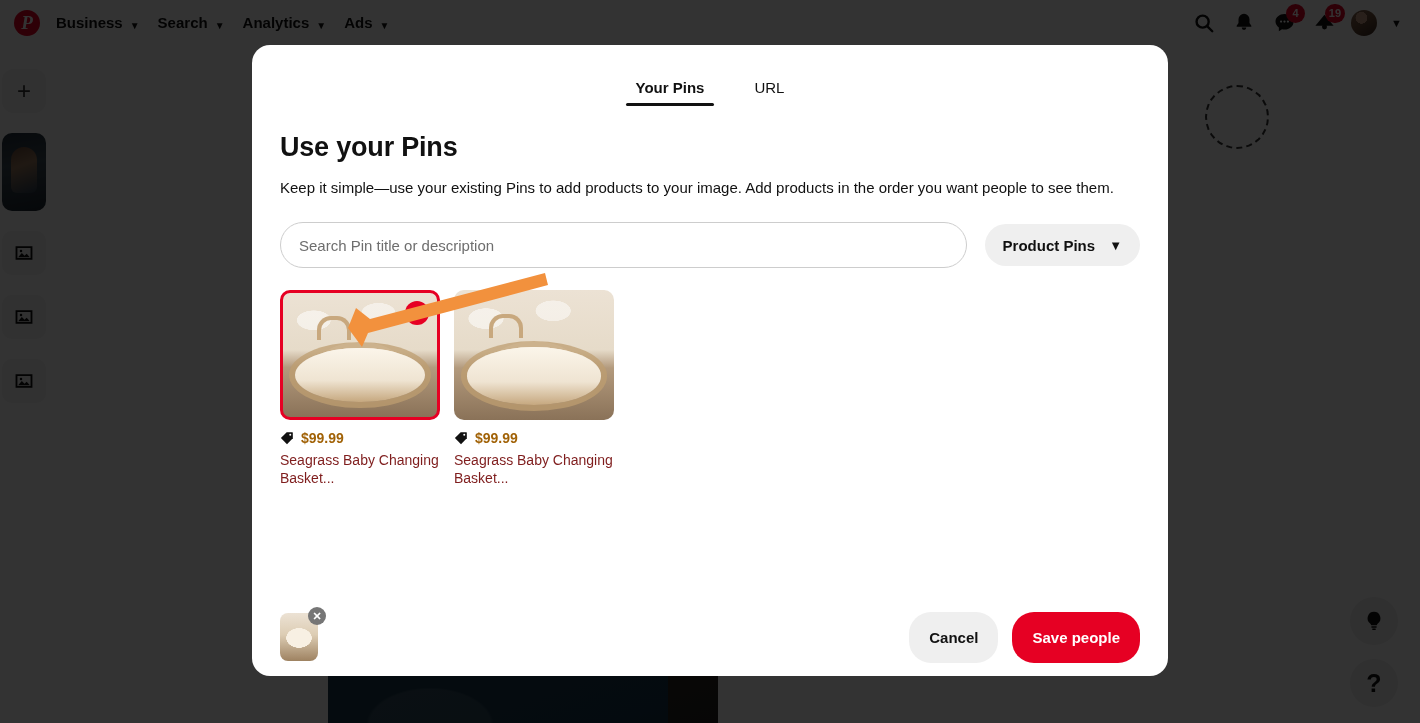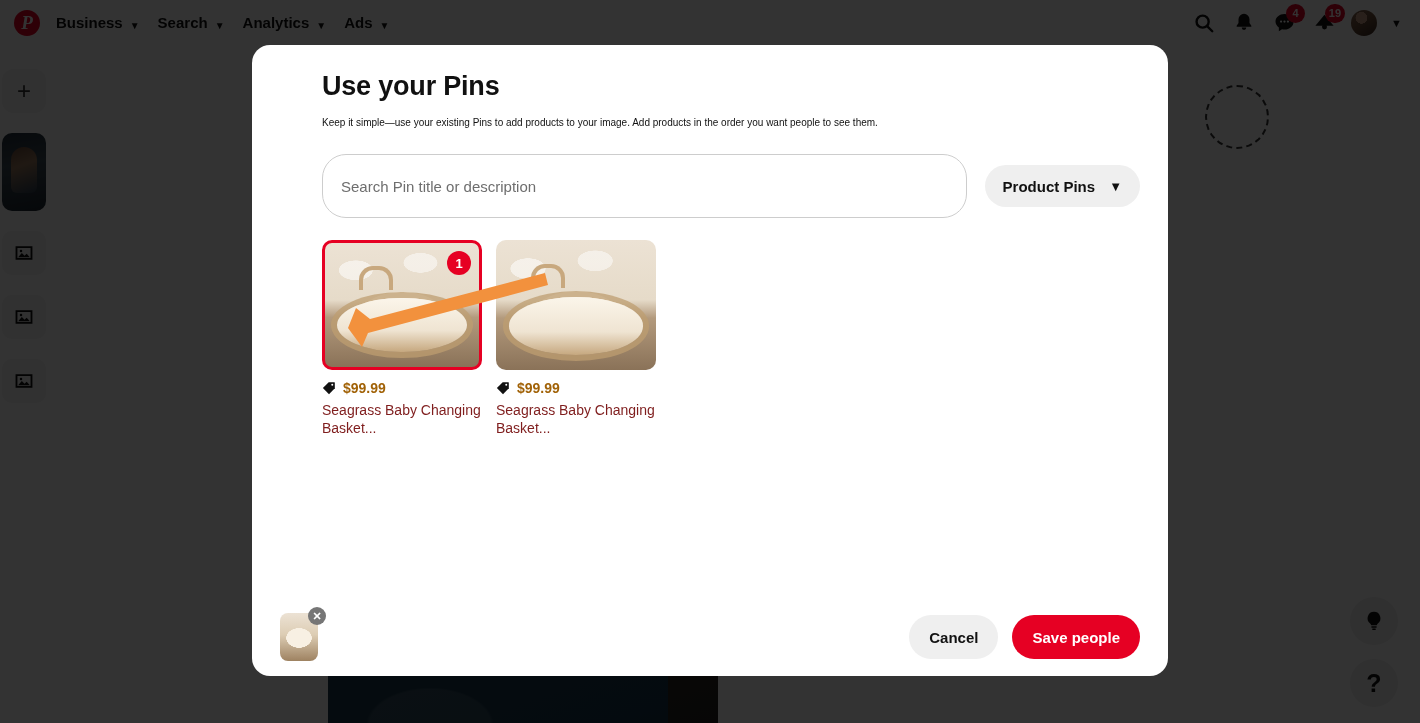--- a/index.html
+++ b/index.html
@@ -139,34 +139,34 @@
   .tab {
     font-size: 15px; color: #111; padding: 4px 10px 10px;
     cursor: pointer; position: relative; font-weight: normal;
   }
   .tab.active { font-weight: bold; }
   .tab.active::after {
     content: ""; position: absolute; left: 0; right: 0; bottom: 0;
     height: 3px; border-radius: 2px; background: #111;
   }
 
-  .modal-body { padding: 26px 28px 0 28px; flex: 1; margin-left: 42px; }
+  .modal-body { padding: 26px 28px 0 28px; flex: 1; }
   .modal-title {
     font-size: 27px; font-weight: bold; color: #111; letter-spacing: -0.2px;
   }
   .modal-desc {
-    margin-top: 14px; font-size: 10px; line-height: 1.42; color: #111;
+    margin-top: 14px; font-size: 15px; line-height: 1.42; color: #111;
     max-width: 875px;
   }
 
   .search-row {
     display: flex; align-items: center; gap: 18px; margin-top: 24px;
   }
   .search-input {
-    flex: 1; height: 64px; border-radius: 24px; border: 1px solid #cdcdcd;
+    flex: 1; height: 46px; border-radius: 24px; border: 1px solid #cdcdcd;
     background: #fff; padding: 0 18px; font-size: 15px;
     font-family: "Liberation Sans", sans-serif; color: #111; outline: none;
   }
   .search-input::placeholder { color: #6e6e6e; }
   .dropdown-btn {
     height: 42px; border-radius: 21px; background: #efefef; border: none;
     display: flex; align-items: center; gap: 14px; padding: 8px 18px;
     font-size: 15px; font-weight: bold; color: #111; cursor: pointer;
     font-family: "Liberation Sans", sans-serif; white-space: nowrap;
   }
@@ -227,21 +227,21 @@
   }
   .footer-thumb-x {
     position: absolute; top: -6px; right: -8px;
     width: 18px; height: 18px; border-radius: 50%;
     background: #767676; color: #fff; font-size: 11px; font-weight: bold;
     display: flex; align-items: center; justify-content: center; cursor: pointer;
     line-height: 1;
   }
   .footer-spacer { flex: 1; }
   .btn {
-    height: 44px; border-radius: 22px; border: none; cursor: pointer;
+    height: 51px; border-radius: 22px; border: none; cursor: pointer;
     font-family: "Liberation Sans", sans-serif;
     font-size: 15px; font-weight: bold; padding: 0 20px;
   }
   .btn-cancel { background: #efefef; color: #111; }
   .btn-save { background: #e60023; color: #ffffff; }
 
   
   .annotation-arrow {
     position: absolute; left: 252px; top: 45px;
     width: 916px; height: 631px; z-index: 30; pointer-events: none;
@@ -355,20 +355,28 @@
     <div class="fab">
       <span class="qmark">?</span>
     </div>
   </div>
 </div>
 
 <div class="scrim"></div>
 
 <div class="modal">
 
+  <div class="tabs">
+    <div class="tab active">
+      <span>Your Pins</span>
+    </div>
+    <div class="tab">
+      <span>URL</span>
+    </div>
+  </div>
 
   <div class="modal-body">
     <h1 class="modal-title">Use your Pins</h1>
     <p class="modal-desc">Keep it simple—use your existing Pins to add products to your image. Add products in the order you want people to see them.</p>
 
     <div class="search-row">
       <input class="search-input" type="text" placeholder="Search Pin title or description" style="">
       <button class="dropdown-btn">
         <span>Product Pins</span>
         <span class="chev">▼</span>

